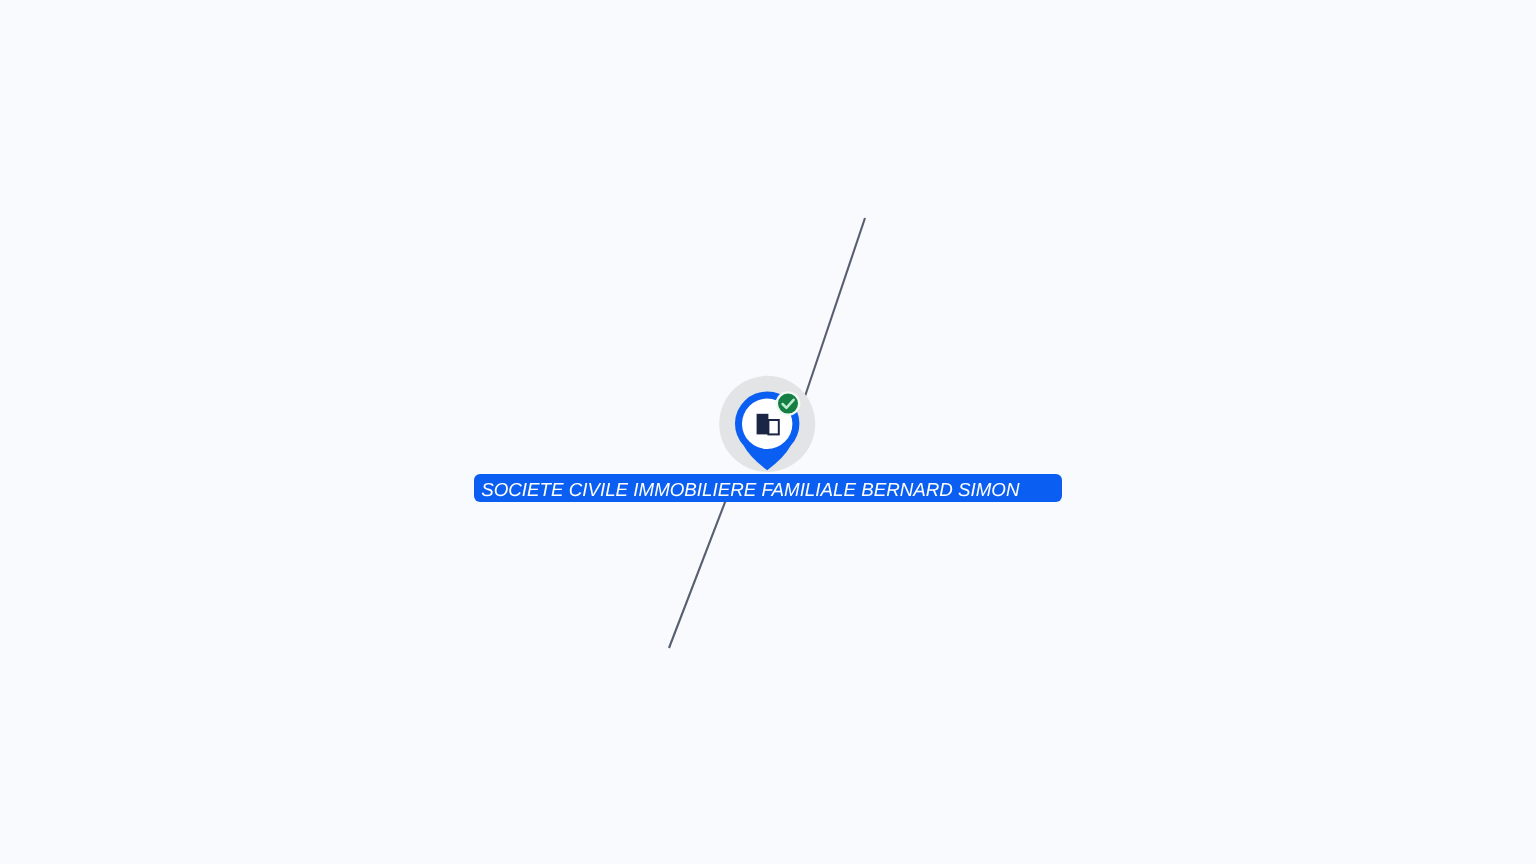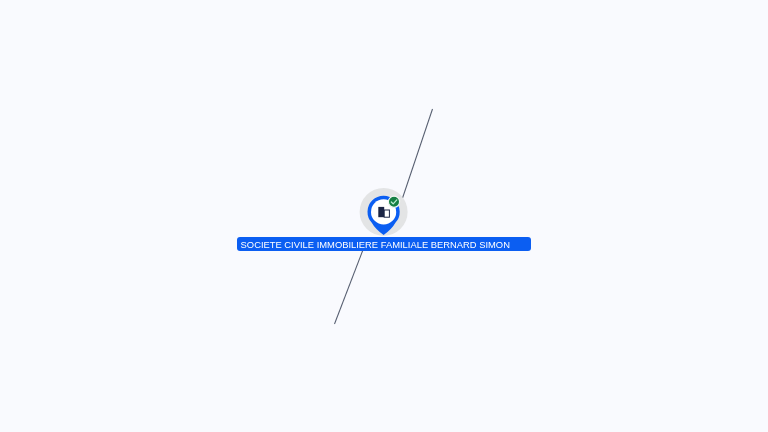--- a/index.html
+++ b/index.html
@@ -1,19 +1,19 @@
 <!DOCTYPE html>
 <html><head>
 <meta charset="utf-8">
 <title>Graph</title>
 <style>
   html,body{margin:0;padding:0;}
   body{width:768px;height:432px;overflow:hidden;background:#f9fafe;
        font-family:"Liberation Sans",sans-serif;}
-  #stage{position:relative;width:768px;height:432px;}
+  #stage{position:relative;width:768px;height:432px;font-style:italic;}
   svg.layer{position:absolute;left:0;top:0;width:768px;height:432px;overflow:visible;}
 </style>
 </head>
 <body>
 
 <div id="stage">
 
   <svg class="layer" viewBox="0 0 768 432">
     <g>
       <path d="M432.5,109 L398.5,210" stroke="#565e70" stroke-width="1.05" fill="none"></path>

